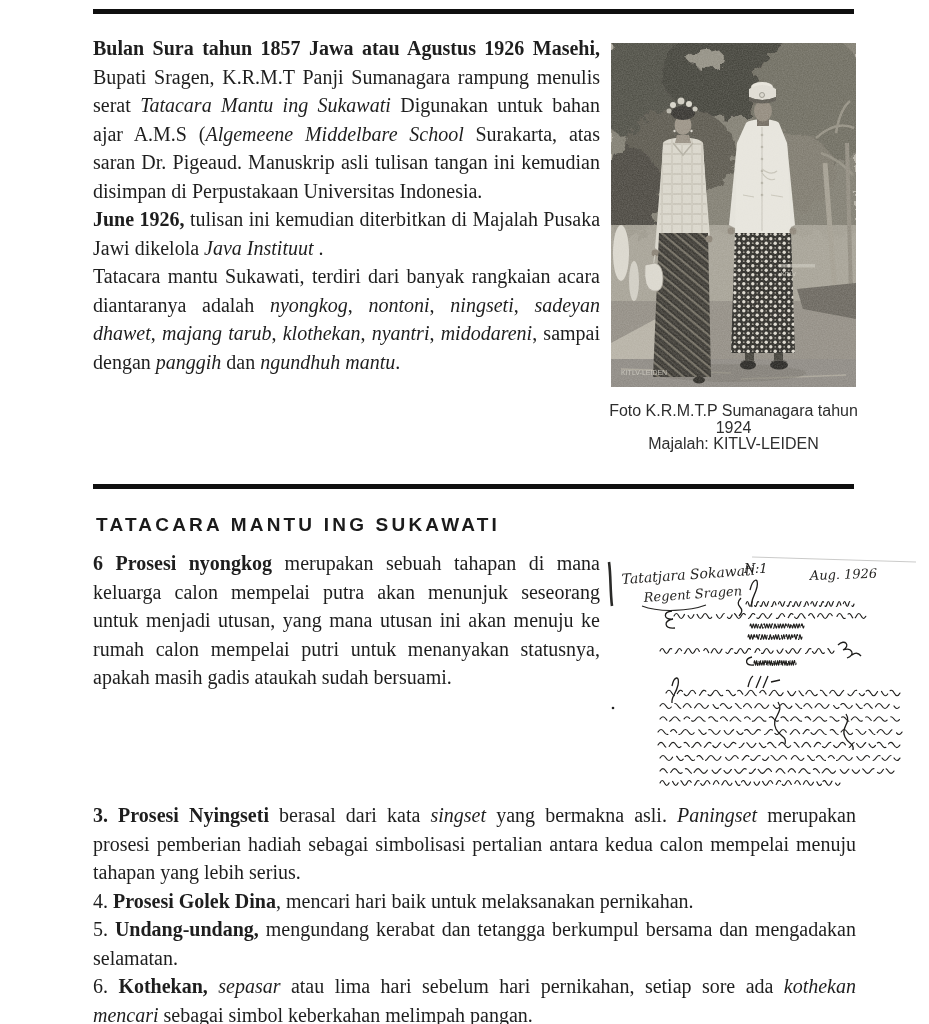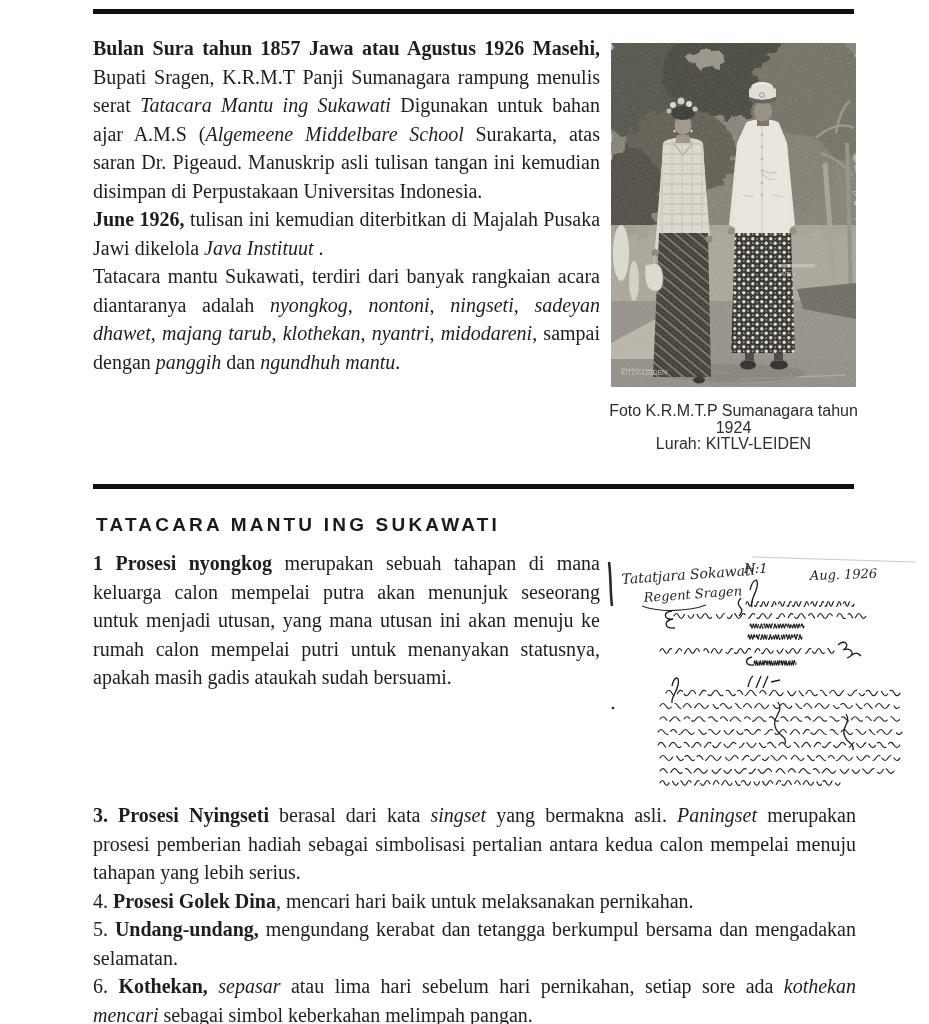--- a/index.html
+++ b/index.html
@@ -150,29 +150,29 @@
     <g font-family="Liberation Sans, sans-serif">
       <rect x="170" y="221" width="34" height="3.5" fill="#cfccc2" opacity="0.55"></rect>
       <text x="170" y="233" font-size="5.5" fill="#d6d3c9" opacity="0.85">KITLV</text>
       <text x="10" y="332" font-size="7" fill="#c8c5bb" opacity="0.9">KITLV-LEIDEN</text>
     </g>
     <rect width="245" height="344" filter="url(#grain)"></rect>
   </svg>
 
   <div id="photo-caption">
     <div>Foto K.R.M.T.P Sumanagara tahun 1924</div>
-    <div>Lurah: KITLV-LEIDEN</div>
+    <div>Majalah: KITLV-LEIDEN</div>
   </div>
 
   <div class="rule" id="rule-mid"></div>
 
   <div id="section-heading">TATACARA MANTU ING SUKAWATI</div>
 
   <div class="body-col" id="proc-col">
-      <p><span class="b">1 Prosesi nyongkog</span><span> merupakan sebuah tahapan di mana keluarga calon mempelai putra akan menunjuk seseorang untuk menjadi utusan, yang mana utusan ini akan menuju ke rumah calon mempelai putri untuk menanyakan statusnya, apakah masih gadis ataukah sudah bersuami.</span></p>
+      <p><span class="b">6 Prosesi nyongkog</span><span> merupakan sebuah tahapan di mana keluarga calon mempelai putra akan menunjuk seseorang untuk menjadi utusan, yang mana utusan ini akan menuju ke rumah calon mempelai putri untuk menanyakan statusnya, apakah masih gadis ataukah sudah bersuami.</span></p>
     </div>
 
   <svg id="manuscript-wrap" viewBox="0 0 316 238" aria-hidden="true">
     <defs>
       <path id="w" vector-effect="non-scaling-stroke" fill="none" d="M0 0 q3 -5 6 0 t6 0 t6 0 t6 0 t6 0 t6 0 t6 0 t6 0 t6 0 t6 0 t6 0 t6 0 t6 0 t6 0 t6 0 t6 0 t6 0 t6 0 t6 0 t6 0 t6 0 t6 0 t6 0 t6 0 t6 0 t6 0 t6 0 t6 0 t6 0 t6 0 t6 0 t6 0 t6 0 t6 0 t6 0 t6 0 t6 0 t6 0 t6 0 t6 0"></path>
     </defs>
     <rect width="316" height="238" fill="#ffffff"></rect>
     <path d="M152 1 L316 6" stroke="#a8a8a6" stroke-width="1" opacity="0.6"></path>
     <path d="M9 6 C11 20 10 34 12 50" stroke="#2a2a28" stroke-width="2.6" fill="none"></path>
     <g>

